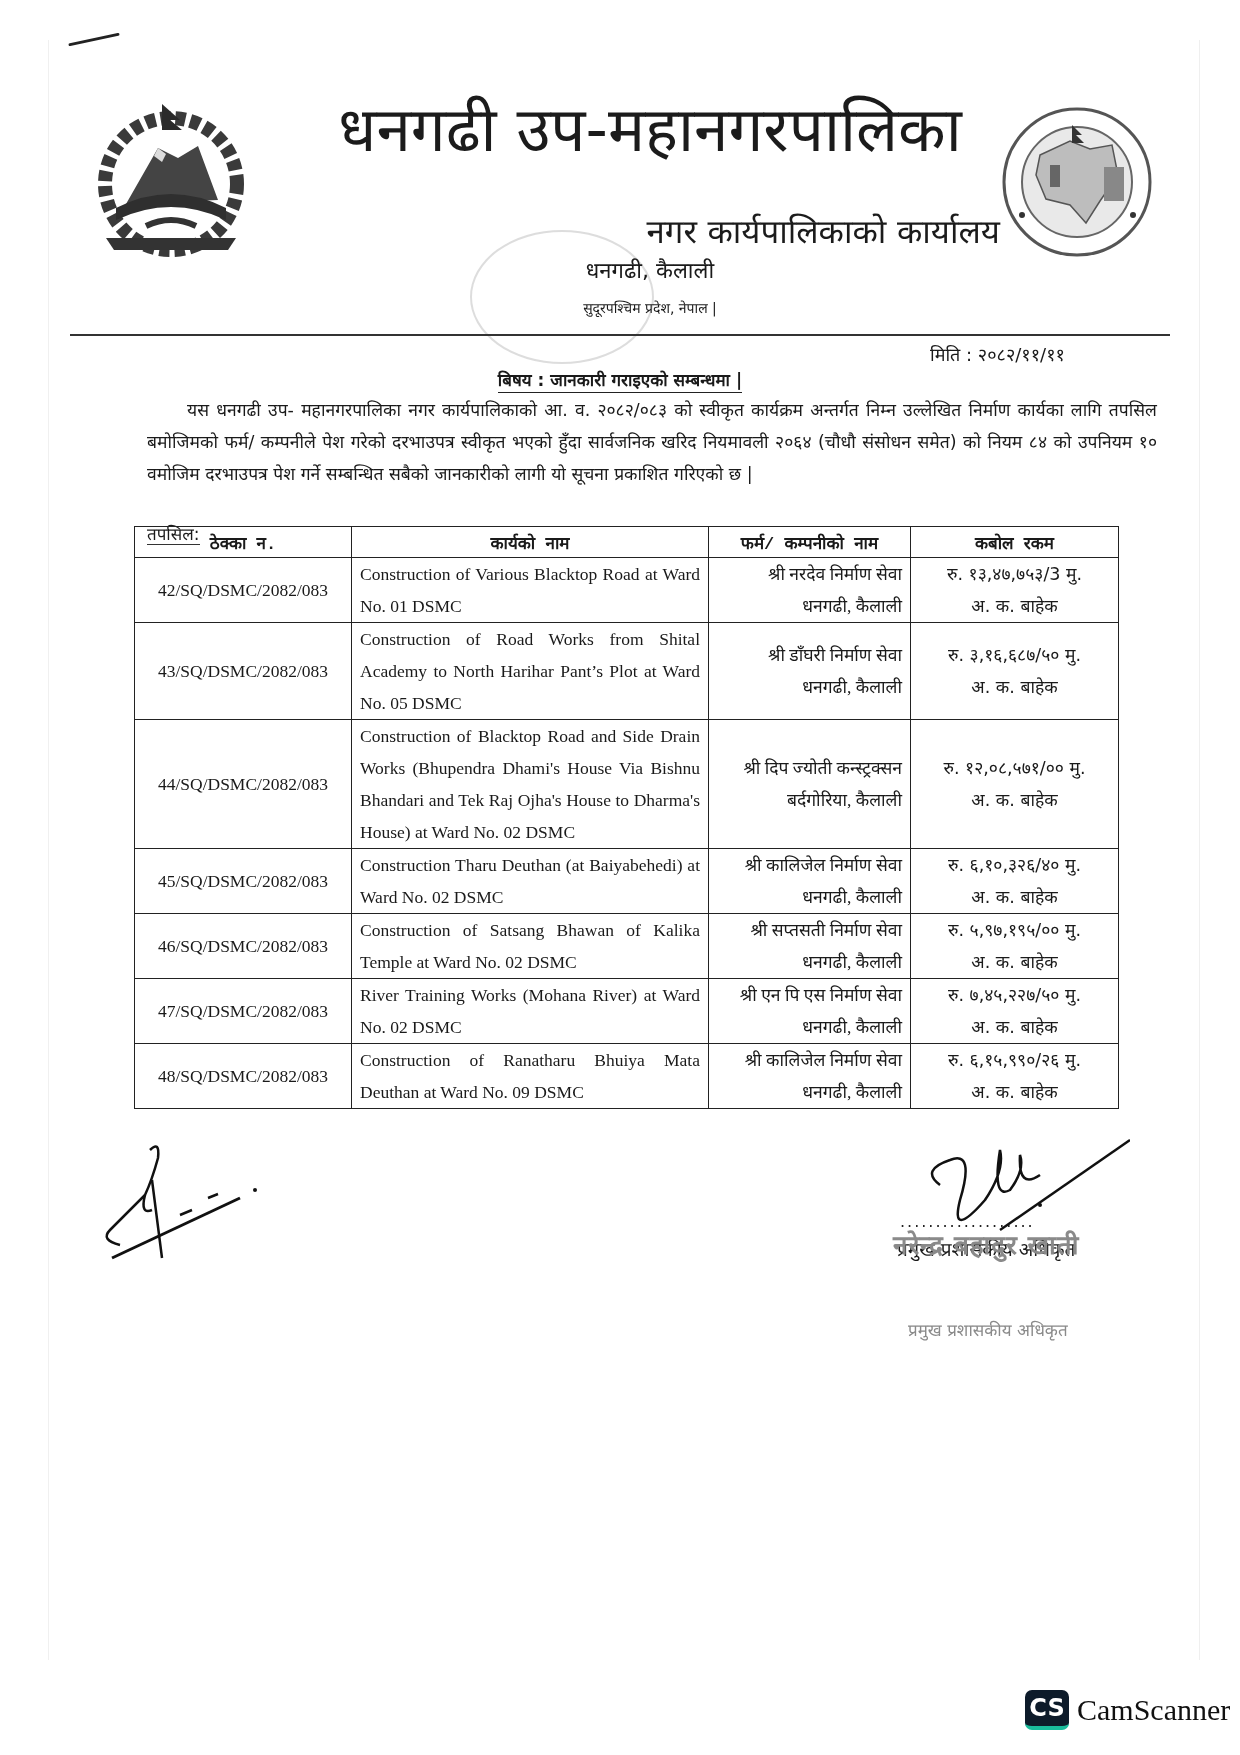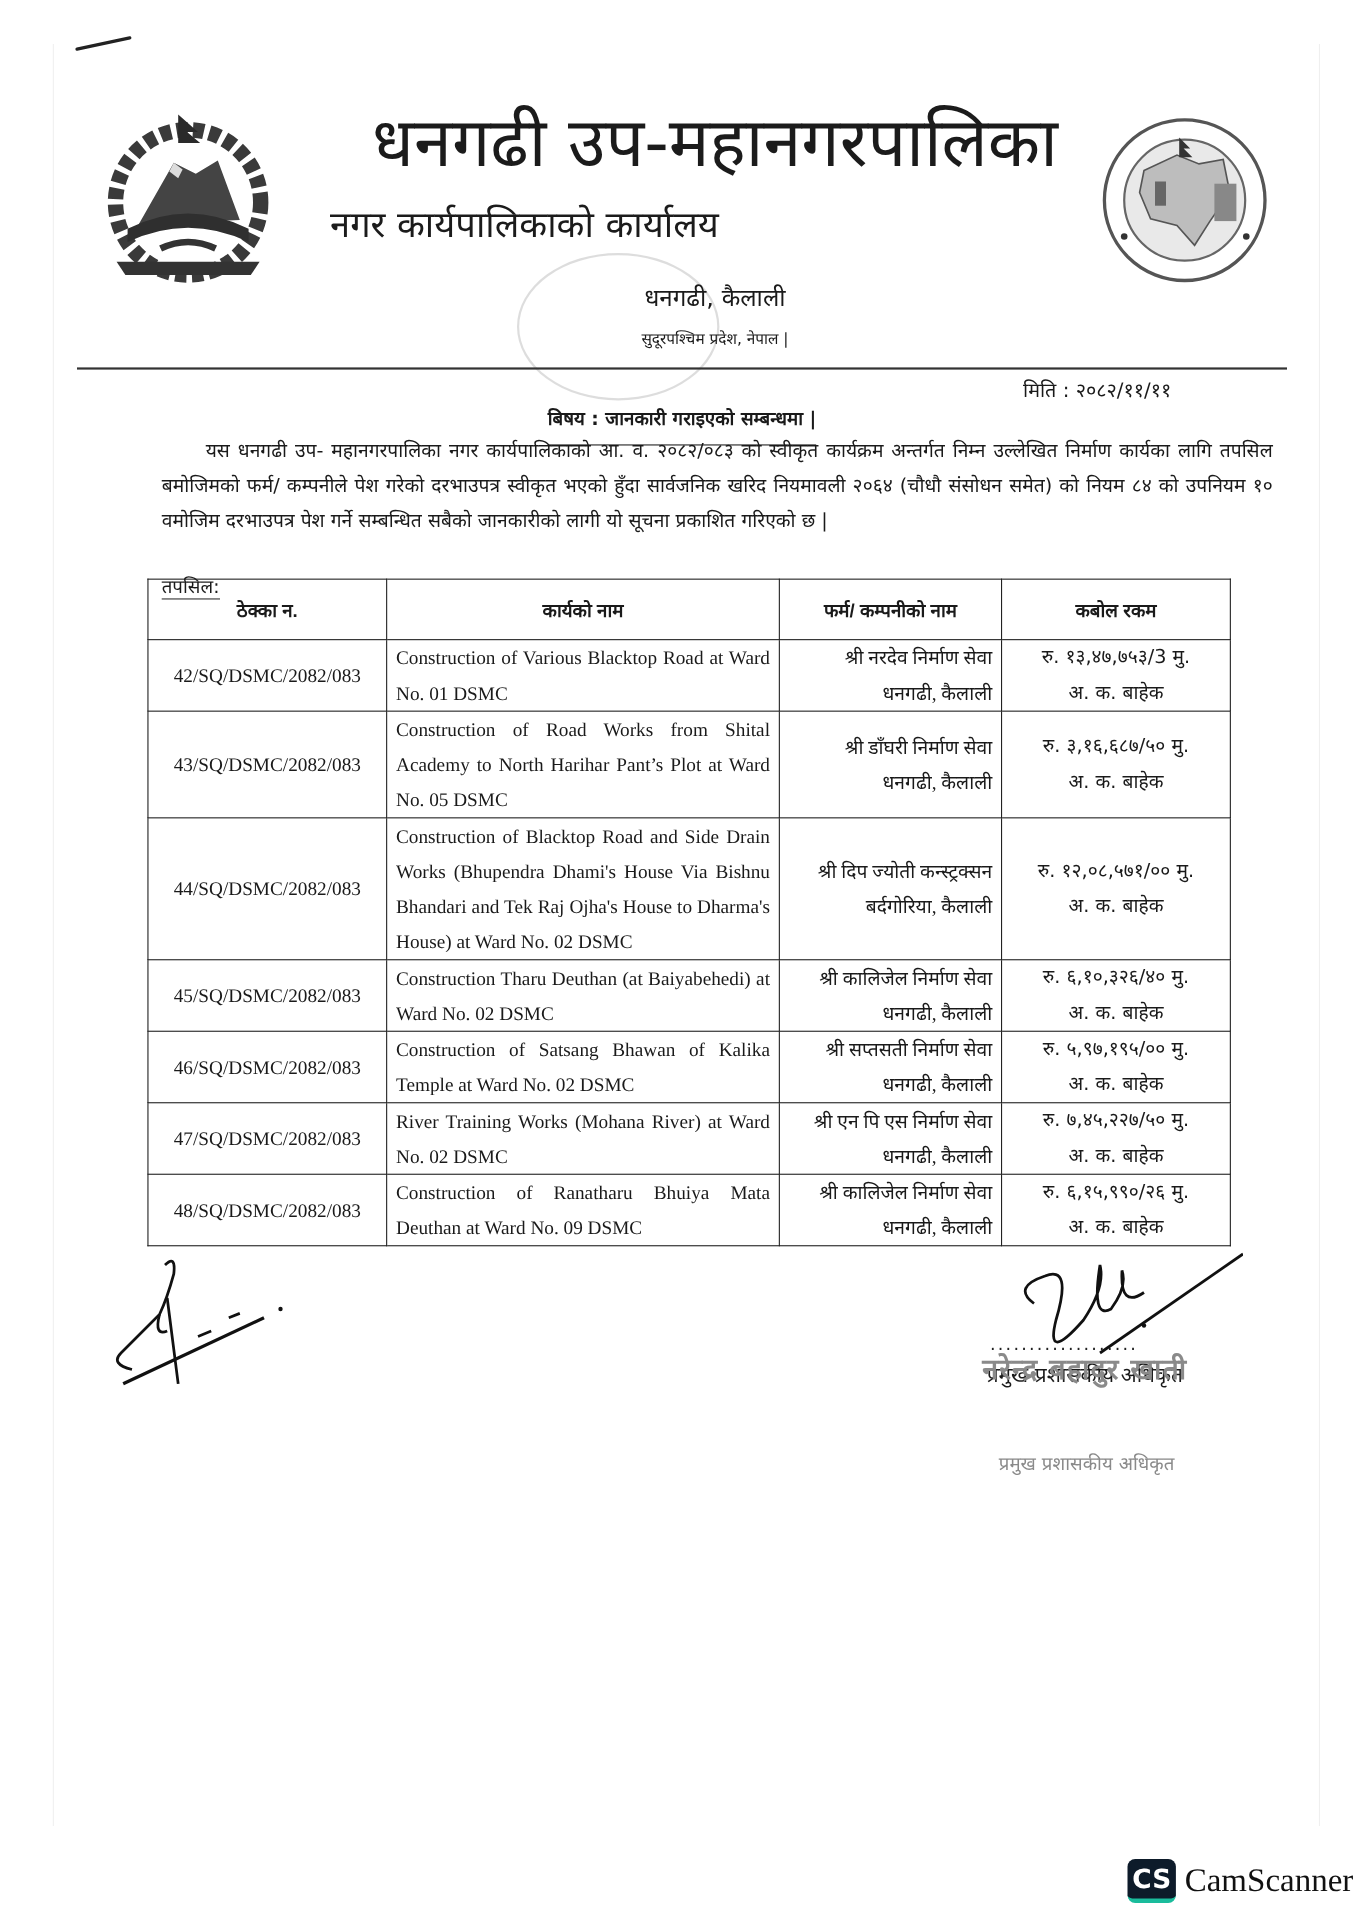--- a/index.html
+++ b/index.html
@@ -9,45 +9,45 @@
   }
   .page-edge { position:absolute; left:48px; top:40px; width:1150px; height:1620px;
     border-left:1px solid #f0f0f0; border-right:1px solid #efefef; }
   .scratch { position:absolute; left:68px; top:38px; width:52px; height:3px; background:#222; transform:rotate(-12deg); border-radius:2px; }
 
   .emblem-left { position:absolute; left:86px; top:96px; width:170px; height:170px; }
   .emblem-right { position:absolute; left:1000px; top:105px; width:155px; height:155px; }
 
   .title { position:absolute; left:300px; top:92px; width:700px; text-align:center;
     font-family:"DejaVu Sans", sans-serif; font-size:62px; line-height:76px; color:#1b1b1b; letter-spacing:0px; }
-  .subtitle { position:absolute; left:300px; top:180px; width:700px; text-align:left;
+  .subtitle { position:absolute; left:300px; top:208px; width:700px; text-align:right;
     font-family:"DejaVu Sans", sans-serif; font-size:33px; color:#1b1b1b; }
   .addr1 { position:absolute; left:300px; top:254px; width:700px; text-align:center;
     font-family:"DejaVu Sans", sans-serif; font-size:22px; }
   .addr2 { position:absolute; left:300px; top:298px; width:700px; text-align:center;
     font-family:"DejaVu Sans", sans-serif; font-size:14px; }
   .stamp { position:absolute; left:470px; top:230px; width:180px; height:130px; border-radius:50%;
     border:2px solid rgba(120,120,120,0.25); }
 
   .rule { position:absolute; left:70px; top:334px; width:1100px; height:2px; background:#333; }
 
   .date { position:absolute; left:930px; top:342px; font-family:"DejaVu Sans", sans-serif; font-size:18px; }
   .subject { position:absolute; left:0; width:1240px; top:368px; text-align:center;
     font-family:"DejaVu Sans", sans-serif; font-size:17px; font-weight:bold; }
-  .subject span { border-bottom:1.5px solid #222; padding-bottom:13px; }
+  .subject span { border-bottom:1.5px solid #222; padding-bottom:2px; }
 
   .para { position:absolute; left:147px; top:394px; width:1010px;
     font-family:"DejaVu Sans", sans-serif; font-size:17.5px; line-height:32px; text-align:justify; }
   .para p { margin:0; text-indent:40px; }
   .tapasil { position:absolute; left:147px; top:524px; font-family:"DejaVu Sans", sans-serif; font-size:17px;
     border-bottom:1px solid #333; line-height:20px; }
 
   table.tender { position:absolute; left:134px; top:526px; width:985px; border-collapse:collapse; }
   table.tender th, table.tender td { border:1.6px solid #222; vertical-align:middle; }
-  table.tender th { font-family:Liberation Sans, sans-serif; font-size:17px; font-weight:bold; height:30px; text-align:center; padding:12px; }
+  table.tender th { font-family:Liberation Mono, monospace; font-size:17px; font-weight:bold; height:30px; text-align:center; padding:0; }
   table.tender td { font-size:17.5px; line-height:32px; padding:0 8px; }
   td.col-no { width:200px; text-align:center; font-family:"Liberation Serif", serif; font-size:18px; }
   td.col-work { width:340px; font-family:"Liberation Serif", serif; font-size:18.5px; text-align:justify; text-align-last:left; }
   td.col-firm { width:185px; text-align:right; font-family:Liberation Serif, serif; font-size:17px; }
   td.col-amt { text-align:center; font-family:"DejaVu Sans", sans-serif; font-size:17px; }
 
   .sig-left { position:absolute; left:100px; top:1140px; width:240px; height:120px; }
   .sig-right { position:absolute; left:900px; top:1130px; width:230px; height:120px; }
   .dots { position:absolute; left:900px; top:1212px; font-family:"DejaVu Sans", sans-serif; font-size:16px; letter-spacing:2px; color:#222; }
   .signer-title { position:absolute; left:897px; top:1236px; font-family:"DejaVu Sans", sans-serif; font-size:19px; }

